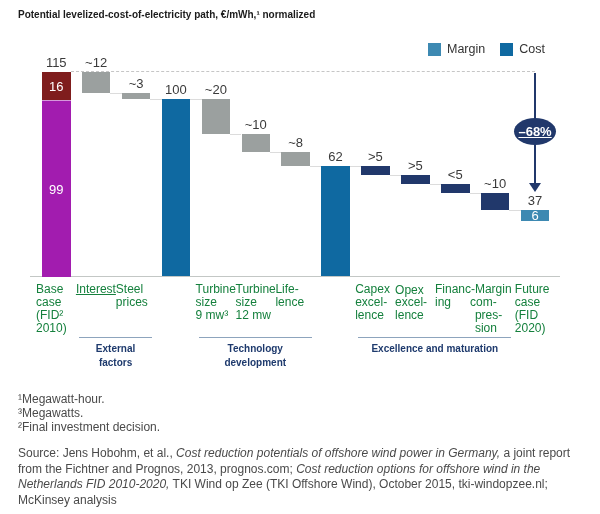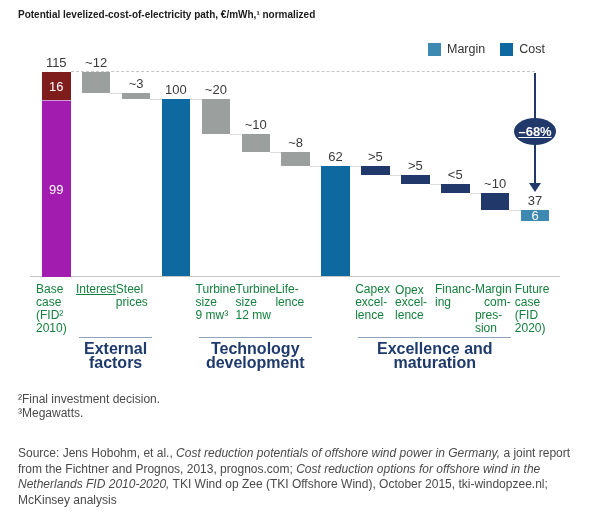--- a/index.html
+++ b/index.html
@@ -12,21 +12,21 @@
   .leg-label{font-size:12.5px;color:#333;}
   #chart{position:absolute;left:0;top:0;width:600px;height:385px;}
   .bar,.seg{position:absolute;}
   .seg{display:flex;align-items:center;justify-content:center;color:#fff;font-size:13px;overflow:visible;}
   .val{position:absolute;height:15px;text-align:center;font-size:13px;color:#3a3a3a;}
   .xlbl{position:absolute;width:48px;font-size:12px;line-height:13px;color:#15803d;text-align:left;white-space:nowrap;}
   .conn{position:absolute;height:1px;background:#dcdcdc;}
   .axisline{position:absolute;height:1px;background:#c3c7c5;}
   .dashedline{position:absolute;height:0;border-top:1px dashed #c6c6c6;}
   .gline{position:absolute;height:1px;background:#8da4bd;}
-  .glabel{position:absolute;text-align:center;font-size:16px;line-height:14px;font-weight:bold;color:#1e3a6d;}
+  .glabel{position:absolute;text-align:center;font-size:10px;line-height:14px;font-weight:bold;color:#1e3a6d;}
   .arrowline{position:absolute;background:#21386b;}
   .arrowhead{position:absolute;width:0;height:0;border-left:6px solid transparent;border-right:6px solid transparent;border-top:9px solid #21386b;}
   .ellipse{position:absolute;border-radius:50%;background:#21386b;color:#fff;font-size:13px;font-weight:bold;display:flex;align-items:center;justify-content:center;text-decoration:underline;}
   .footnotes{position:absolute;left:18px;top:392px;font-size:12px;line-height:14px;color:#4a4a4a;}
   .source{position:absolute;left:18px;top:446px;width:566px;font-size:12px;line-height:15.5px;color:#4a4a4a;}
   .em{font-style:italic;}
 </style>
 </head>
 <body>
 
@@ -99,21 +99,21 @@
       <div class="xlbl" style="left: 395.1px; top: 284px;">Opex</div>
       <div class="xlbl" style="left: 395.1px; top: 296px;">excel-</div>
       <div class="xlbl" style="left: 395.1px; top: 309px;">lence</div>
       <div class="bar" style="left: 441px; top: 183.8px; width: 28.5px; height: 8.9px; background: rgb(33, 56, 107);"></div>
       <div class="val" style="left: 433px; top: 166.8px; width: 44.5px;">&lt;5</div>
       <div class="xlbl" style="left: 435px; top: 283px;">Financ-</div>
       <div class="xlbl" style="left: 435px; top: 296px;">ing</div>
       <div class="bar" style="left: 480.9px; top: 192.6px; width: 28.5px; height: 17.7px; background: rgb(33, 56, 107);"></div>
       <div class="val" style="left: 472.9px; top: 175.6px; width: 44.5px;">~10</div>
       <div class="xlbl" style="left: 474.9px; top: 283px;">Margin</div>
-      <div class="xlbl" style="left: 484px; top: 296px;">com-</div>
+      <div class="xlbl" style="left: 470px; top: 296px;">com-</div>
       <div class="xlbl" style="left: 474.9px; top: 309px;">pres-</div>
       <div class="xlbl" style="left: 474.9px; top: 322px;">sion</div>
       <div class="seg" style="left: 520.8px; top: 210.4px; width: 28.5px; height: 10.6px; background: rgb(61, 137, 178);">6</div>
       <div class="val" style="left: 512.8px; top: 193.4px; width: 44.5px;">37</div>
       <div class="xlbl" style="left: 514.8px; top: 283px;">Future</div>
       <div class="xlbl" style="left: 514.8px; top: 296px;">case</div>
       <div class="xlbl" style="left: 514.8px; top: 309px;">(FID</div>
       <div class="xlbl" style="left: 514.8px; top: 322px;">2020)</div>
       <div class="gline" style="left: 78.9px; top: 337px; width: 73.4px;"></div>
       <div class="glabel" style="left: 78.9px; top: 342px; width: 73.4px;">External factors</div>
@@ -121,18 +121,19 @@
       <div class="glabel" style="left: 198.6px; top: 342px; width: 113.3px;">Technology development</div>
       <div class="gline" style="left: 358.2px; top: 337px; width: 153.2px;"></div>
       <div class="glabel" style="left: 358.2px; top: 342px; width: 153.2px;">Excellence and maturation</div>
       <div class="dashedline" style="left: 70.5px; top: 71px; width: 464.5px;"></div>
       <div class="arrowline" style="left: 534.25px; top: 73px; width: 1.6px; height: 110px;"></div>
       <div class="arrowhead" style="left: 529.05px; top: 183px;"></div>
       <div class="ellipse" style="left: 514.05px; top: 118px; width: 42px; height: 27px;">–68%</div>
     </div>
 
   <div class="footnotes">
+    <div>¹Megawatt-hour.</div>
+    <div>³Megawatts.</div>
     <div>²Final investment decision.</div>
-    <div>³Megawatts.</div>
   </div>
 
   <div class="source"><span>Source: Jens Hobohm, et al., </span><span class="em">Cost reduction potentials of offshore wind power in Germany,</span><span> a joint report from the Fichtner and Prognos, 2013, prognos.com; </span><span class="em">Cost reduction options for offshore wind in the Netherlands FID 2010-2020,</span><span> TKI Wind op Zee (TKI Offshore Wind), October 2015, tki-windopzee.nl; McKinsey analysis</span></div>
 </div>
 
 </body></html>

